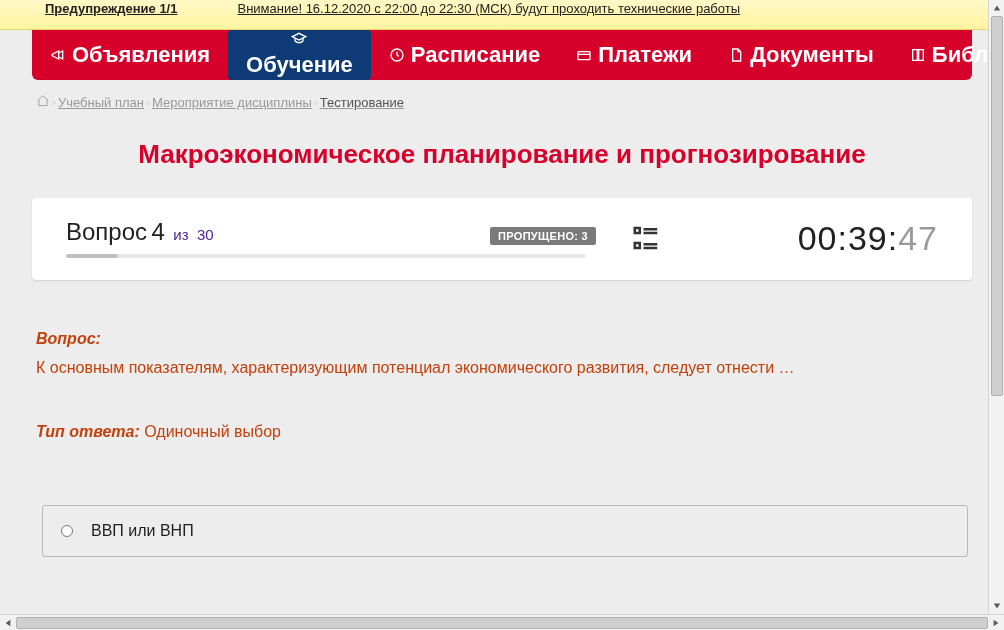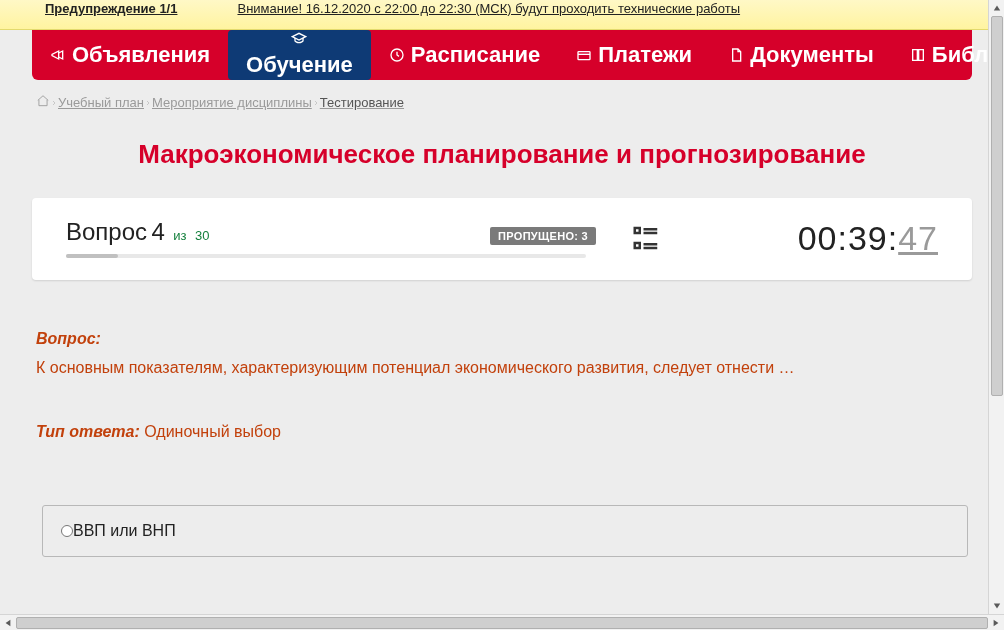--- a/index.html
+++ b/index.html
@@ -25,37 +25,37 @@
   .crumbs .current { color:#555; }
   .crumbs .sep svg { width:8px; height:8px; stroke:#b5b5b5; fill:none; stroke-width:2; }
   .crumbs .home svg { width:14px; height:14px; stroke:#9a9a9a; fill:none; stroke-width:1.5; }
   
   .page-title { text-align:center; color:#d6002a; font-size:26px; font-weight:bold; padding:18px 0 28px; }
   
   .card { width:940px; margin:0 auto; background:#fff; border-radius:4px; box-shadow:0 1px 2px rgba(0,0,0,0.12); padding:20px 34px 22px; display:flex; align-items:center; }
   .q-block { width:530px; }
   .q-row { display:flex; align-items:baseline; justify-content:space-between; }
   .q-num { font-size:24px; color:#222; }
-  .q-total { font-size:13px; color:#15803d; margin-left:4px; }
+  .q-total { font-size:15px; color:#4c1d95; margin-left:4px; }
   .q-skip { background:#7a7a7a; color:#fff; font-size:11px; font-weight:bold; padding:3px 8px; border-radius:2px; letter-spacing:0.3px; }
   .q-progress { margin-top:8px; width:520px; height:4px; background:#e8e8e8; border-radius:2px; position:relative; }
   .q-progress-fill { position:absolute; left:0; top:0; height:4px; width:10%; background:#c0c0c0; border-radius:2px; }
   .list-icon { width:100px; display:flex; justify-content:center; }
   .list-icon svg { width:30px; height:30px; stroke:#333; fill:none; stroke-width:2; }
   .timer { flex:1; text-align:right; font-size:34px; color:#222; letter-spacing:1px; font-family: Arial, sans-serif; }
-  .timer .sec { color:#9a9a9a;text-decoration:underline; }
+  .timer .sec { color:#9a9a9a; }
   
   .q-body { width:940px; margin:0 auto; padding:50px 4px 0; font-size:16px; color:#c2410c; }
   .q-label { font-weight:bold; font-style:italic; }
   .q-text { margin-top:8px; line-height:1.45; }
   .a-type-row { margin-top:44px; }
   .a-type-label { font-weight:bold; font-style:italic; }
   
   .answers { width:936px; margin:64px auto 0; padding:0 0 0 8px; }
-  .answer { width:926px; border:1px solid #b8b8b8; border-radius:3px; padding:16px 18px; display:flex; align-items:center; margin-bottom:19px; font-size:16px; color:#222; background:#fff0; }
+  .answer { width:926px; border:1px solid #b8b8b8; border-radius:3px; padding:16px 18px; display:flex; align-items:center; gap:18px; margin-bottom:19px; font-size:16px; color:#222; background:#fff0; }
   .answer input[type=radio] { width:12px; height:12px; accent-color:#555; cursor:pointer; }
   
   .hbar { position:absolute; left:0; bottom:0; width:1004px; height:16px; background:#f2f2f2; border-top:1px solid #d5d5d5; display:flex; align-items:center; }
   .hbar .arrow { width:16px; height:16px; display:flex; align-items:center; justify-content:center; }
   .hbar .arrow svg { width:8px; height:8px; fill:#5a5a5a; }
   .hbar .track { flex:1; height:12px; background:#f2f2f2; position:relative; }
   .hbar .thumb { position:absolute; left:0; top:0; height:12px; width:100%; background:#cfcfcf; border:1px solid #b0b0b0; border-radius:2px; }
   .vbar { position:absolute; right:0; top:0; width:16px; height:614px; background:#f2f2f2; border-left:1px solid #d5d5d5; display:flex; flex-direction:column; align-items:center; }
   .vbar .arrow { width:16px; height:16px; display:flex; align-items:center; justify-content:center; }
   .vbar .arrow svg { width:8px; height:8px; fill:#5a5a5a; }

